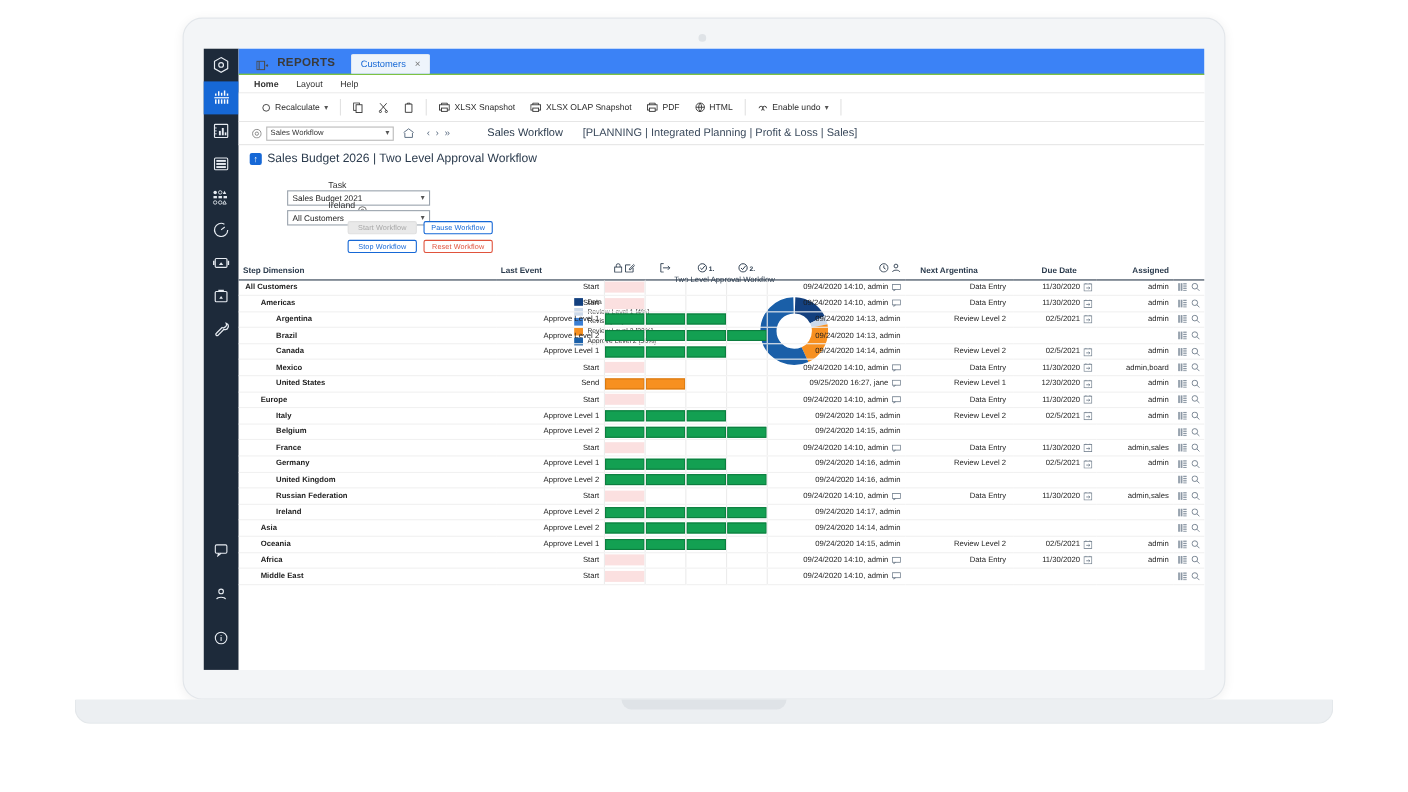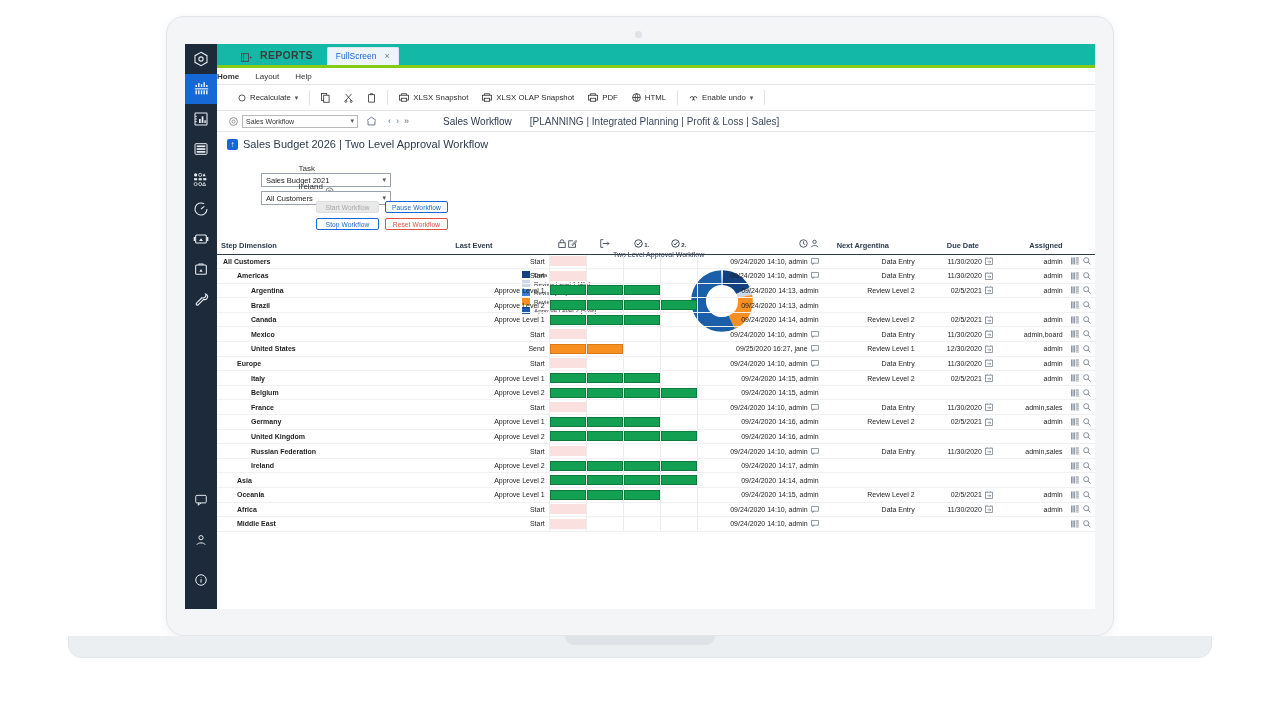--- a/index.html
+++ b/index.html
@@ -52,40 +52,40 @@
   }
   .rail-ico svg{ display:block; }
   .rail-ico.active{ background:#1668d6; }
 
   .content{
     position:absolute; left:32px; top:0; right:0; bottom:0; background:#fff;
   }
 
   
   .tabstrip{
-    height:24px; border-bottom:3px solid #84cc16; display:flex; align-items:flex-end;
-    padding-left:20px; background:#14b8a6;
+    height:24px; border-bottom:1px solid #84cc16; display:flex; align-items:flex-end;
+    padding-left:12px; background:#3b82f6;
   }
   .rep-ico{ display:flex; align-items:center; gap:3px; margin:0 8px 3px 4px; color:#4a4a4a; }
   .rep-title{
     font-size:10.5px; font-weight:700; color:#3a3a3a; letter-spacing:.3px;
     margin:0 14px 4px 0;
   }
   .tab{
     display:flex; align-items:center; gap:8px;
     font-size:8.5px; color:#1668d6; padding:3px 8px 4px 8px;
     background:#eef4fb; border:1px solid #dde7f3; border-bottom:none;
     border-radius:2px 2px 0 0; cursor:pointer;
   }
   .tab .x{ font-size:9px; color:#777; }
 
   
   .menubar{
     height:17px; border-bottom:1px solid #e6e6e6; display:flex; align-items:center;
-    gap:16px;
+    padding-left:14px; gap:16px;
   }
   .menu-item{ font-size:8px; color:#333; cursor:pointer; }
   .menu-item.sel{ font-weight:700; }
 
   
   .ribbon{
     height:26px; border-bottom:1px solid #e6e6e6; display:flex; align-items:center;
     padding-left:14px; gap:0px; background:#fff;
   }
   .rb{
@@ -294,21 +294,21 @@
         <div class="tabstrip">
           <div class="rep-ico">
             <svg width="11" height="9" viewBox="0 0 14 11" fill="none" stroke="#4a4a4a" stroke-width="1.2">
               <rect x="0.6" y="0.6" width="9" height="9.8"></rect>
                 <path d="M3.3 .6v9.8"></path>
               <path d="M11 5.5h2.4M12.1 4.2l1.3 1.3-1.3 1.3"></path>
             </svg>
           </div>
           <div class="rep-title">REPORTS</div>
           <div class="tab">
-            <span>FullScreen</span>
+            <span>Customers</span>
             <span class="x">×</span>
           </div>
         </div>
 
         <div class="menubar">
           <div class="menu-item sel">Home</div>
           <div class="menu-item">Layout</div>
           <div class="menu-item">Help</div>
         </div>
 

